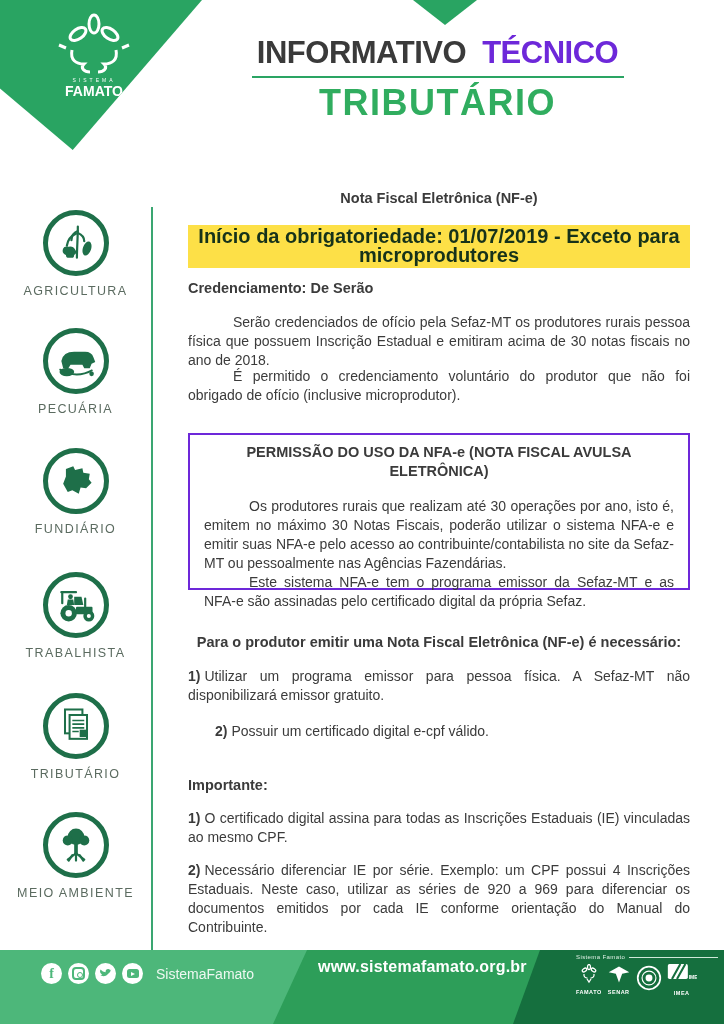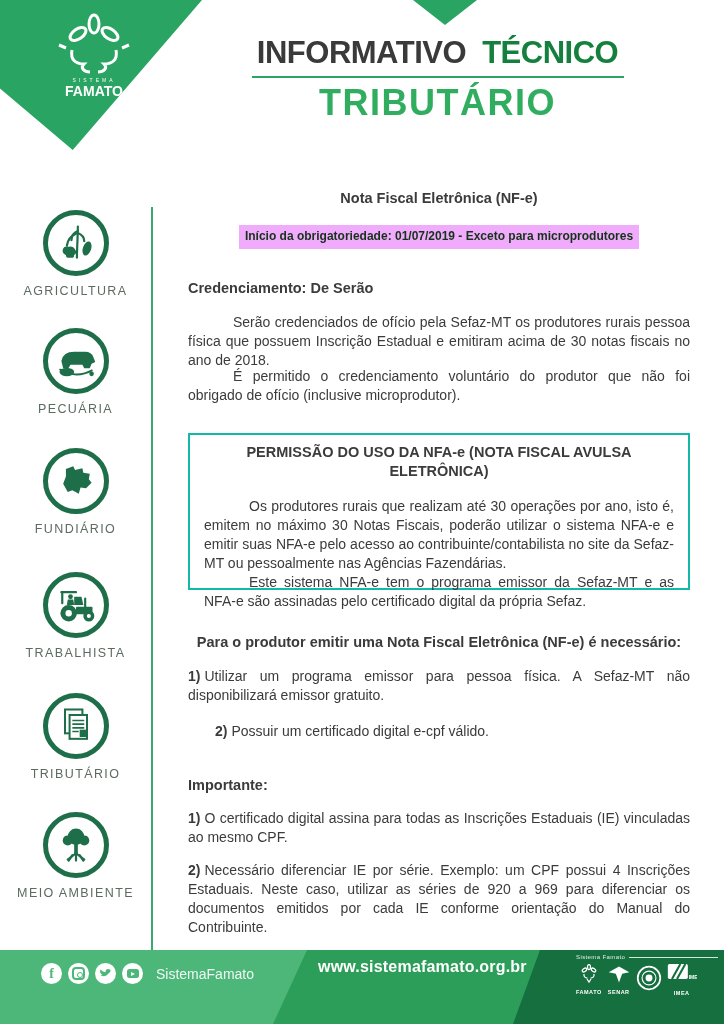--- a/index.html
+++ b/index.html
@@ -17,44 +17,44 @@
     clip-path:polygon(0 0, 100% 0, 36% 100%, 0 59%);
   }
   .banner svg { position:absolute; left:34px; top:12px; }
   .top-triangle {
     position:absolute; left:413px; top:0; width:64px; height:25px;
     background:#29a462; clip-path:polygon(0 0, 100% 0, 50% 100%);
   }
   .header-block { position:absolute; left:150px; top:36px; width:575px; text-align:center; }
   .doc-title { font-size:31px; font-weight:bold; letter-spacing:-0.5px; line-height:1.1; }
   .doc-title .t-black { color:#3a3a3a; }
-  .doc-title .t-green { color:#15803d; margin-left:8px; }
+  .doc-title .t-green { color:#6d28d9; margin-left:8px; }
   .title-underline { width:372px; height:2px; background:#2aa463; margin:6px auto 0; }
   .issue { margin-top:8px; font-size:19px; font-weight:bold; color:#8b8b8b; }
   .category { margin-top:4px; font-size:36px; font-weight:bold; letter-spacing:1.5px; color:#30ad5f; }
   
   .v-sep { position:absolute; left:151px; top:207px; width:2px; height:743px; background:#3aa671; }
   .side-item { position:absolute; left:0; width:151px; text-align:center; }
   .circle {
     width:66px; height:66px; border:5px solid #1e6f49; border-radius:50%;
     margin:0 auto; display:flex; align-items:center; justify-content:center; background:#fff;
   }
   .side-label { margin-top:8px; font-size:12.5px; letter-spacing:1.4px; color:#5b6b60; }
   
   .content-abs { position:absolute; left:188px; width:502px; color:#3b3b3b; font-size:14px; line-height:19px; }
   .center { text-align:center; }
   .bold { font-weight:bold; }
   .justify { text-align:justify; }
   .indent { text-indent:45px; }
   .hl {
-    display:inline-block; background:#f0abfc; color:#16321a;
-    font-weight:bold; font-size:12px; padding:2px 6px 3px;
+    display:inline-block; background:#fde047; color:#16321a;
+    font-weight:bold; font-size:20px; padding:2px 6px 3px;
   }
   .perm-box {
-    border:2px solid #14b8a6; padding:8px 14px 10px; height:157px;
+    border:2px solid #6d28d9; padding:8px 14px 10px; height:157px;
   }
   .perm-box .box-title { text-align:center; font-weight:bold; font-size:14.5px; margin-bottom:16px; }
   .perm-box p { text-align:justify; text-indent:45px; }
   .item b { margin-right:4px; }
   .sec-head { font-weight:bold; font-size:14.5px; }
   
   .footer { position:absolute; left:0; top:950px; width:724px; height:74px; background:#2d9e59; }
   .footer-left {
     position:absolute; inset:0; background:#4db77a;
     clip-path:polygon(0 0, 307px 0, 273px 100%, 0 100%);

